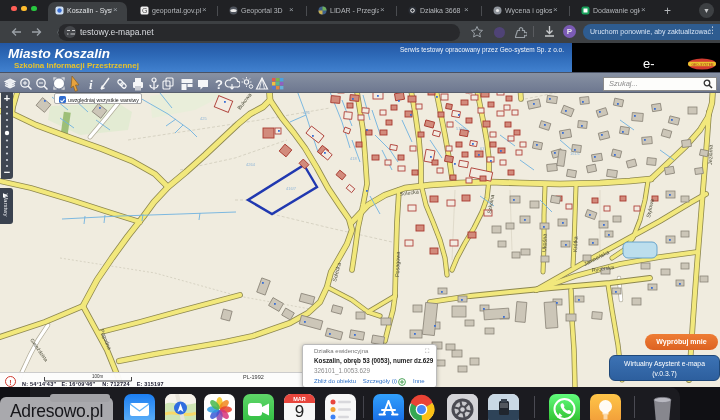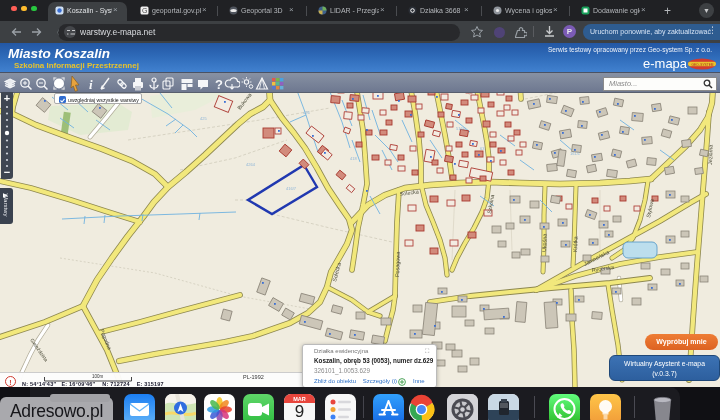--- a/index.html
+++ b/index.html
@@ -67,39 +67,39 @@
       <path d="M4 6 h9 M8 2.5 L4.5 6 L8 9.5" stroke="#9aa0a6" stroke-width="1.3" fill="none"></path>
       <path d="M24 6 h9 M29 2.5 L32.5 6 L29 9.5" stroke="#9aa0a6" stroke-width="1.3" fill="none"></path>
       <path d="M58 4 a4.2 4.2 0 1 0 0.8 2.5" stroke="#9aa0a6" stroke-width="1.3" fill="none"></path>
       <path d="M55.5 0.8 L59 4.4 L54.5 5.4 Z" fill="#9aa0a6"></path>
     </svg>
 <div class="abs" style="left:58px;top:2.5px;width:402px;height:17px;background:#28292c;border-radius:9px"></div>
 <div class="abs" style="left:64px;top:5px;width:12px;height:12px;border-radius:50%;background:#45474b"></div>
 <svg class="abs" style="left:66.5px;top:7.5px" width="8" height="7">
       <path d="M0 1.5 h3 M5 1.5 h3 M0 5 h1.5 M3.5 5 h4.5" stroke="#c8cacc" stroke-width="1.2"></path>
     </svg>
-<div class="abs" style="left:80px;top:6px;font:8.5px 'Liberation Sans',sans-serif;color:#dadce0">warstwy.e-mapa.net</div>
+<div class="abs" style="left:80px;top:6px;font:8.5px 'Liberation Sans',sans-serif;color:#dadce0">testowy.e-mapa.net</div>
 <svg class="abs" style="left:471px;top:5px" width="12" height="12">
       <path d="M6 0.5 L7.6 4 L11.5 4.4 L8.6 7 L9.4 11 L6 9 L2.6 11 L3.4 7 L0.5 4.4 L4.4 4 Z" fill="none" stroke="#9aa0a6" stroke-width="1"></path>
     </svg>
 <div class="abs" style="left:494px;top:5.5px;width:11px;height:11px;border-radius:50%;background:#5f46a0;opacity:0.55"></div>
 <svg class="abs" style="left:515px;top:5px" width="12" height="12">
       <path d="M2.5 4.5 h2.2 a1.7 1.7 0 1 1 2.6 0 h2.2 v2.2 a1.7 1.7 0 1 1 0 2.6 v2.2 h-9.2 Z" fill="none" stroke="#9aa0a6" stroke-width="1.1" stroke-linejoin="round"></path>
     </svg>
 <div class="abs" style="left:533px;top:5px;width:1px;height:11px;background:#5a5c60"></div>
 <svg class="abs" style="left:543px;top:4px" width="13" height="13">
       <path d="M6.5 1 v7 M3.5 5.5 L6.5 8.5 L9.5 5.5 M2 11 h9" stroke="#c8cacc" stroke-width="1.3" fill="none"></path>
     </svg>
 <div class="abs" style="left:563px;top:4px;width:13px;height:13px;border-radius:50%;background:#7b5bb5;color:#e8eaed;text-align:center;font:bold 8px/13px 'Liberation Sans',sans-serif">P</div>
 <div class="abs" style="left:583px;top:3px;width:137px;height:16px;background:#2e5c90;border-radius:9px 0 0 9px"></div>
 <div class="abs" style="left:590px;top:6.5px;font:7px 'Liberation Sans',sans-serif;color:#d5e3f5">Uruchom ponownie, aby zaktualizować</div>
 <div class="abs" style="left:708px;top:4px;color:#e8eaed;font:9px 'Liberation Sans',sans-serif">⋮</div>
 </div>
 
-<div class="abs" style="left:0;top:43px;width:720px;height:29px;background:linear-gradient(180deg,#2357a4 0%,#2e6ab8 45%,#4181cf 100%)">
+<div class="abs" style="left:0;top:43px;width:572px;height:29px;background:linear-gradient(180deg,#2357a4 0%,#2e6ab8 45%,#4181cf 100%)">
 <div class="abs" style="left:8px;top:3px;font:bold italic 13.5px 'Liberation Sans',sans-serif;color:#fff">Miasto Koszalin</div>
 <div class="abs" style="left:14px;top:18px;font:bold 8px 'Liberation Sans',sans-serif;color:#e8c32c">Szkolna Informacji Przestrzennej</div>
 <div class="abs" style="right:8px;top:2.5px;font:6.5px 'Liberation Sans',sans-serif;color:#f0f4fa">Serwis testowy opracowany przez Geo-system Sp. z o.o.</div>
 <div class="abs" style="left:643px;top:13px;font:13px 'Liberation Sans',sans-serif;color:#fff">e-mapa</div>
 <svg class="abs" style="left:687px;top:15px" width="30" height="12">
       <defs>
         <clipPath id="lg">
           <ellipse cx="15" cy="6" rx="14" ry="5.5"></ellipse>
         </clipPath>
       </defs>
@@ -186,21 +186,21 @@
         <rect x="10" y="5" width="3.4" height="3.4" fill="#4aa3e0"></rect>
         <rect x="2" y="9" width="3.4" height="3.4" fill="#f0c040"></rect>
         <rect x="6" y="9" width="3.4" height="3.4" fill="#58b890"></rect>
         <rect x="10" y="9" width="3.4" height="3.4" fill="#9060c0"></rect>
         <rect x="2" y="13" width="3.4" height="3.4" fill="#5878d0"></rect>
         <rect x="6" y="13" width="3.4" height="3.4" fill="#e08840"></rect>
         <rect x="10" y="13" width="3.4" height="3.4" fill="#68b0d8"></rect>
       </svg>
     </svg>
 <div class="abs" style="left:603px;top:4px;width:114px;height:14px;background:#fdfdfb;border:1px solid #8a8a8a"></div>
-<div class="abs" style="left:609px;top:6px;font:italic 7.5px 'Liberation Sans',sans-serif;color:#8a8a8a">Miasto...</div>
+<div class="abs" style="left:609px;top:6px;font:italic 7.5px 'Liberation Sans',sans-serif;color:#8a8a8a">Szukaj...</div>
 <svg class="abs" style="left:703px;top:6px" width="10" height="10">
       <circle cx="4" cy="4" r="2.8" fill="none" stroke="#333" stroke-width="1.3"></circle>
       <path d="M6 6 L9 9" stroke="#333" stroke-width="1.5"></path>
     </svg>
 </div>
 
 <div class="abs" style="left:0;top:93px;width:720px;height:327px;overflow:hidden">
 <div class="abs" style="left:0;top:-93px;width:720px;height:420px">
       <svg width="720" height="420" viewBox="0 0 720 420" style="position:absolute;left:0;top:0">
         <rect width="720" height="420" fill="#f0ecdf"></rect>

